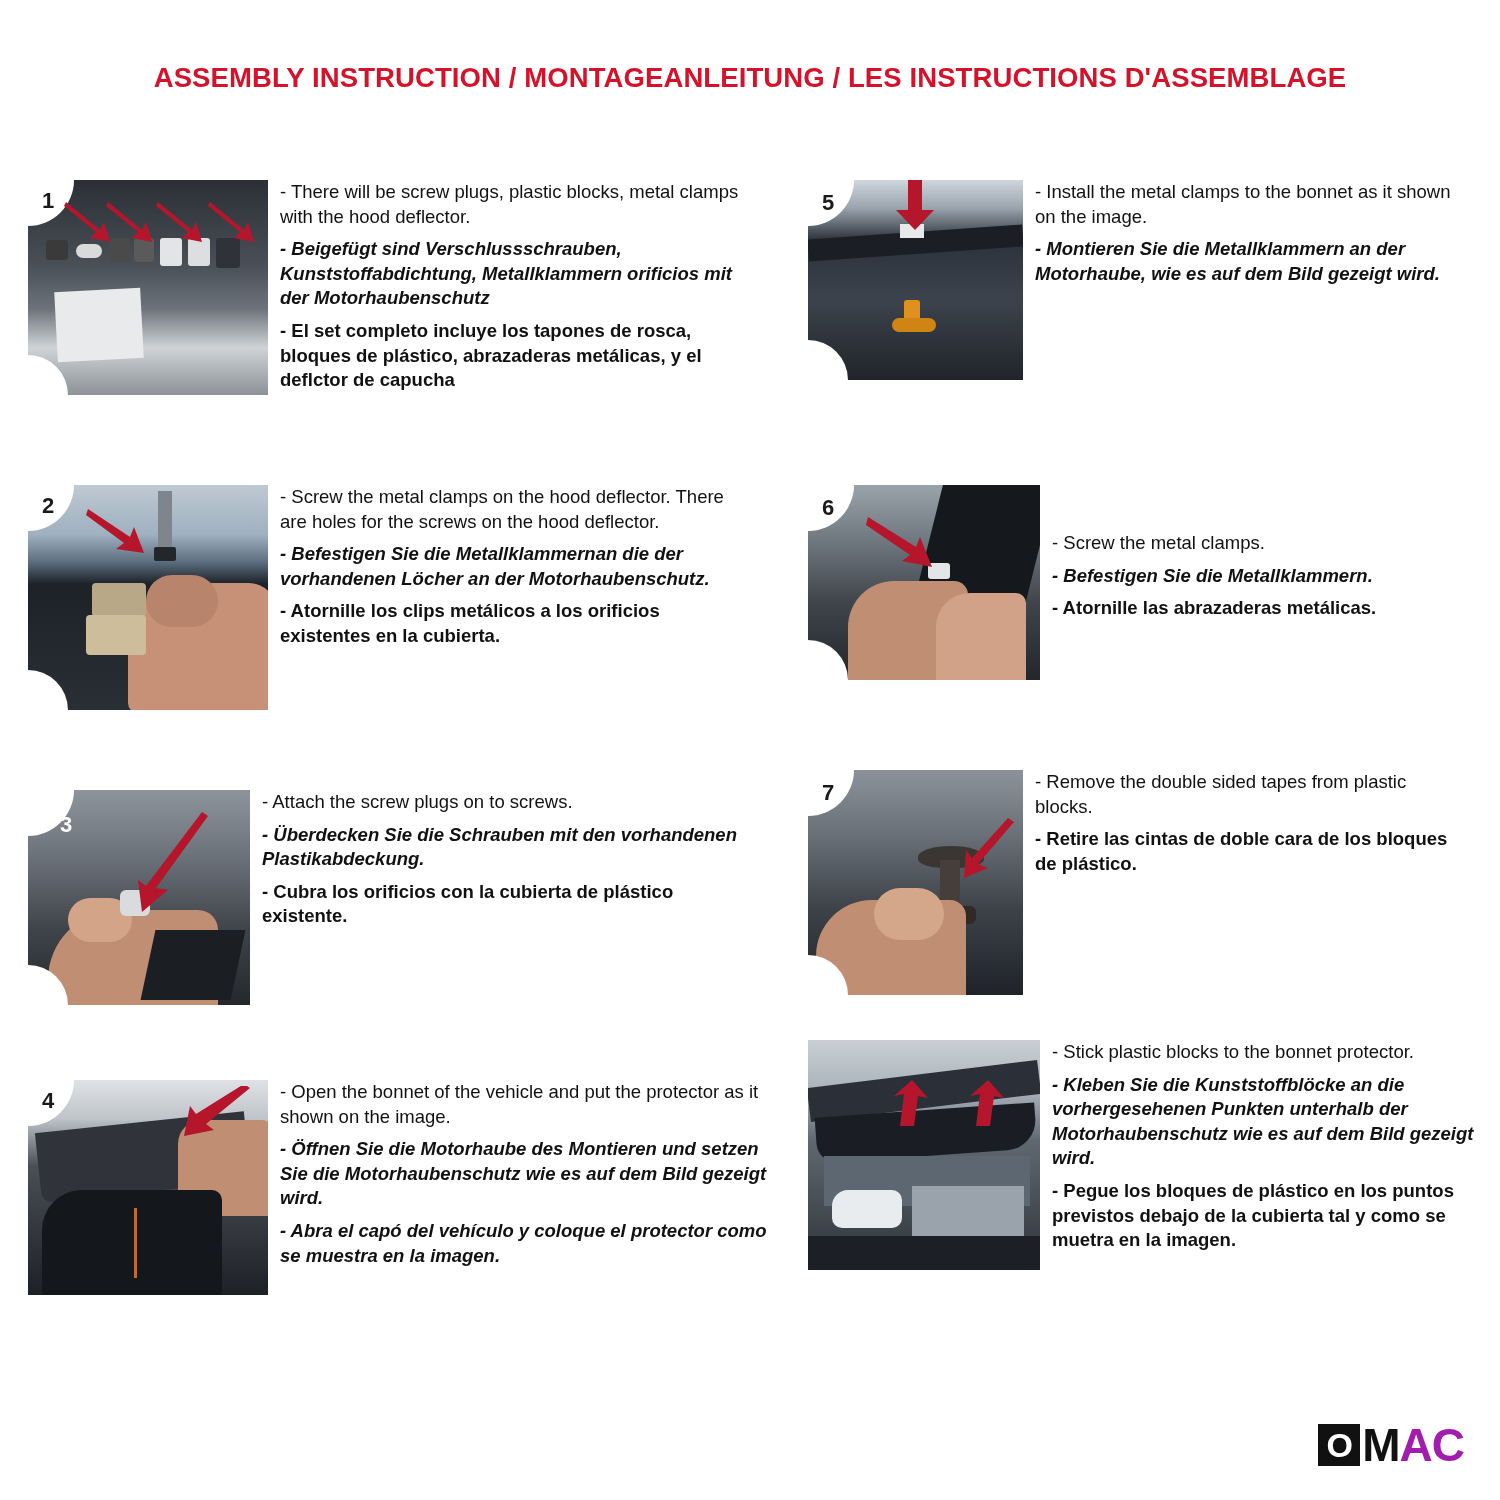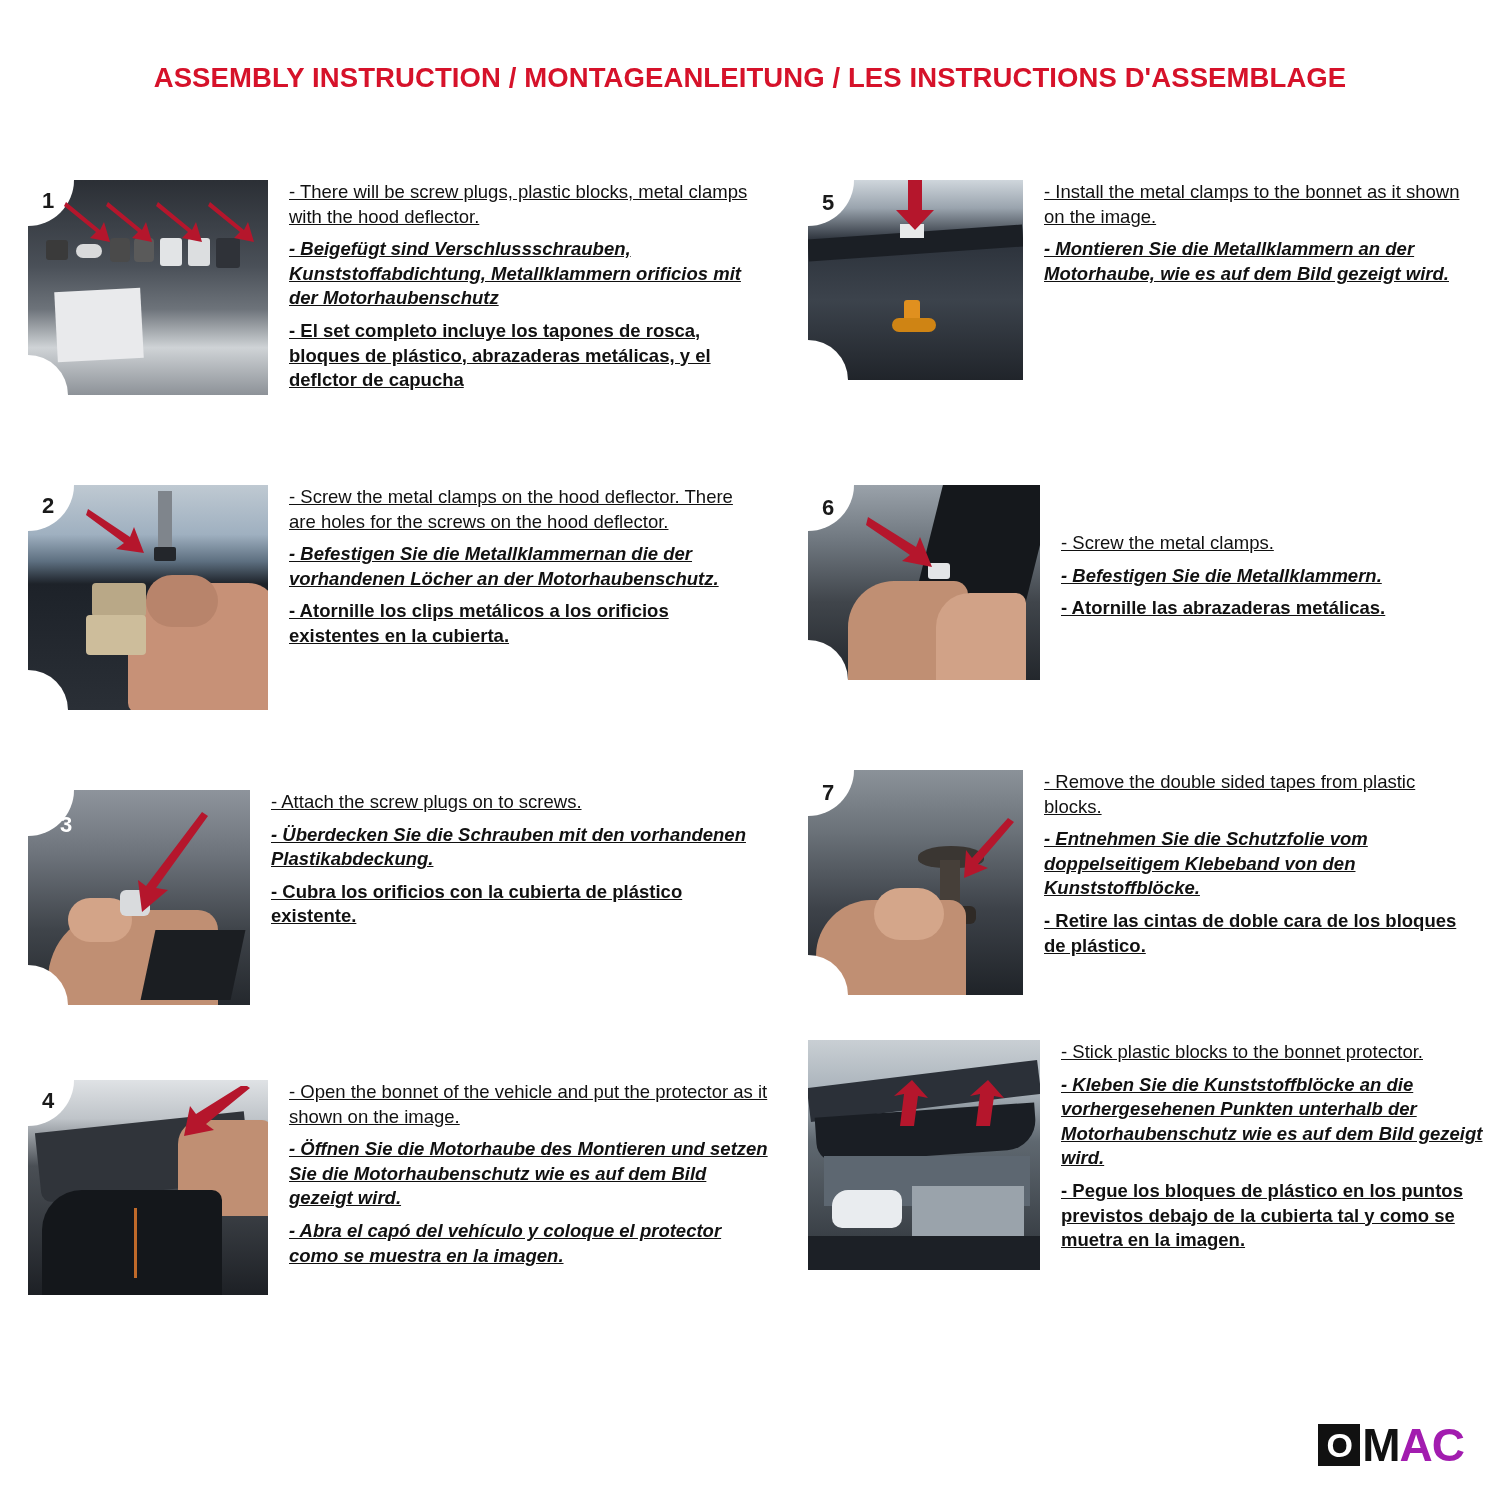--- a/index.html
+++ b/index.html
@@ -52,22 +52,21 @@
   }
   .stepnum {
     position: absolute;
     font-size: 22px;
     font-weight: bold;
     color: #1a1a1a;
     z-index: 5;
   }
   .txt {
     flex: 1 1 auto;
-    padding-left: 21px;
-    text-decoration: underline;
+    padding-left: 12px;
   }
   .line {
     font-size: 18.5px;
     line-height: 1.33;
     margin: 0 0 8px 0;
     color: #111;
   }
   .line.en { font-weight: normal; }
   .line.de { font-weight: bold; font-style: italic; }
   .line.es { font-weight: bold; }
@@ -307,21 +306,20 @@
         <div class="mask-bl"></div>
         <div class="stepnum" style="left:14px; top:10px;">7</div>
         <div class="arrow" style="left:150px;top:48px;">
           <svg width="62" height="66" viewBox="0 0 62 66">
               <path d="M56 4 L20 46 L30 50 L6 60 L8 32 L14 40 L50 0 Z" fill="#b5162c"></path>
             </svg>
         </div>
       </div>
       <div class="txt">
         <p class="line en">- Remove the double sided tapes from plastic blocks.</p>
-        <p class="line de">- Entnehmen Sie die Schutzfolie vom doppelseitigem Klebeband von den Kunststoffblöcke.</p>
         <p class="line es">- Retire las cintas de doble cara de los bloques de plástico.</p>
       </div>
     </div>
 
     <div class="step" style="left:780px; top:880px; width:680px;">
       <div class="photo" style="width:232px; height:230px;">
         <div class="ph-bg" style="background:linear-gradient(180deg,#c9cfd4 0%,#aab3bb 22%,#5f6870 44%,#2d3238 100%);"></div>
         <div style="position:absolute;left:0;top:34px;width:232px;height:34px;background:#2b3038;transform:rotate(-7deg);"></div>
         <div style="position:absolute;left:8px;top:70px;width:220px;height:46px;background:#1a1e24;border-radius:0 0 30px 20px;transform:rotate(-4deg);"></div>
         <div style="position:absolute;left:16px;top:116px;width:206px;height:50px;background:#5d6771;"></div>

